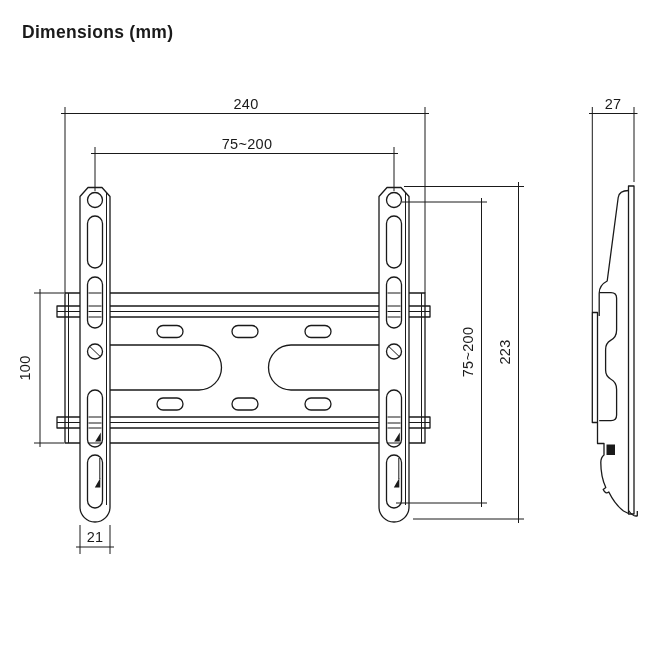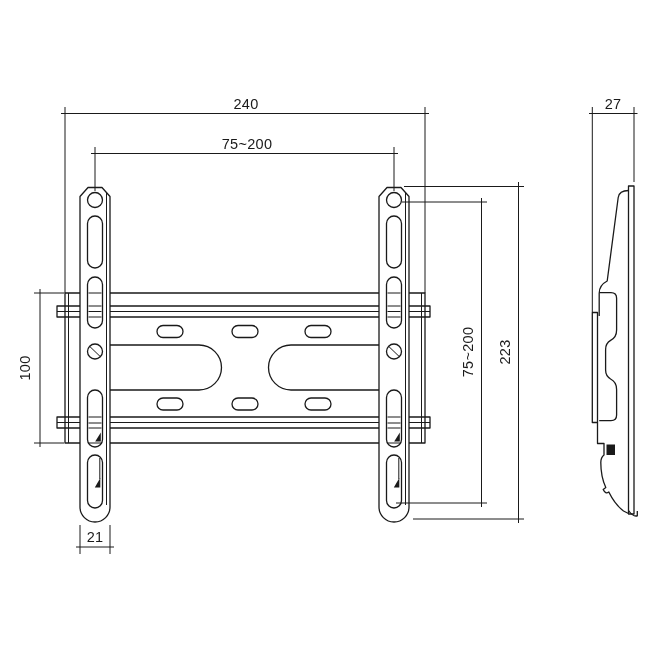--- a/index.html
+++ b/index.html
@@ -29,20 +29,21 @@
   .dim-text {
     font-family: "Liberation Sans", sans-serif;
     font-size: 14.5px; fill: currentColor; letter-spacing: 0.3px;
   }
 </style>
 </head>
 <body>
 
 <div class="canvas">
 
+  <div class="title">Dimensions (mm)</div>
 
   <svg class="drawing" width="660" height="660" viewBox="0 0 660 660">
 
     <defs>
 
       <g id="rail">
         <path class="stf" d="M80,196.5 L88,187.5 L102,187.5 L110,196.5 L110,507 A15,15 0 0 1 80,507 Z"></path>
         <path class="thin" d="M106.5,193 V505"></path>
         <circle class="stf" cx="95" cy="200" r="7.5"></circle>
         <rect class="stf" x="87.5" y="216" width="15" height="52" rx="7.5"></rect>

